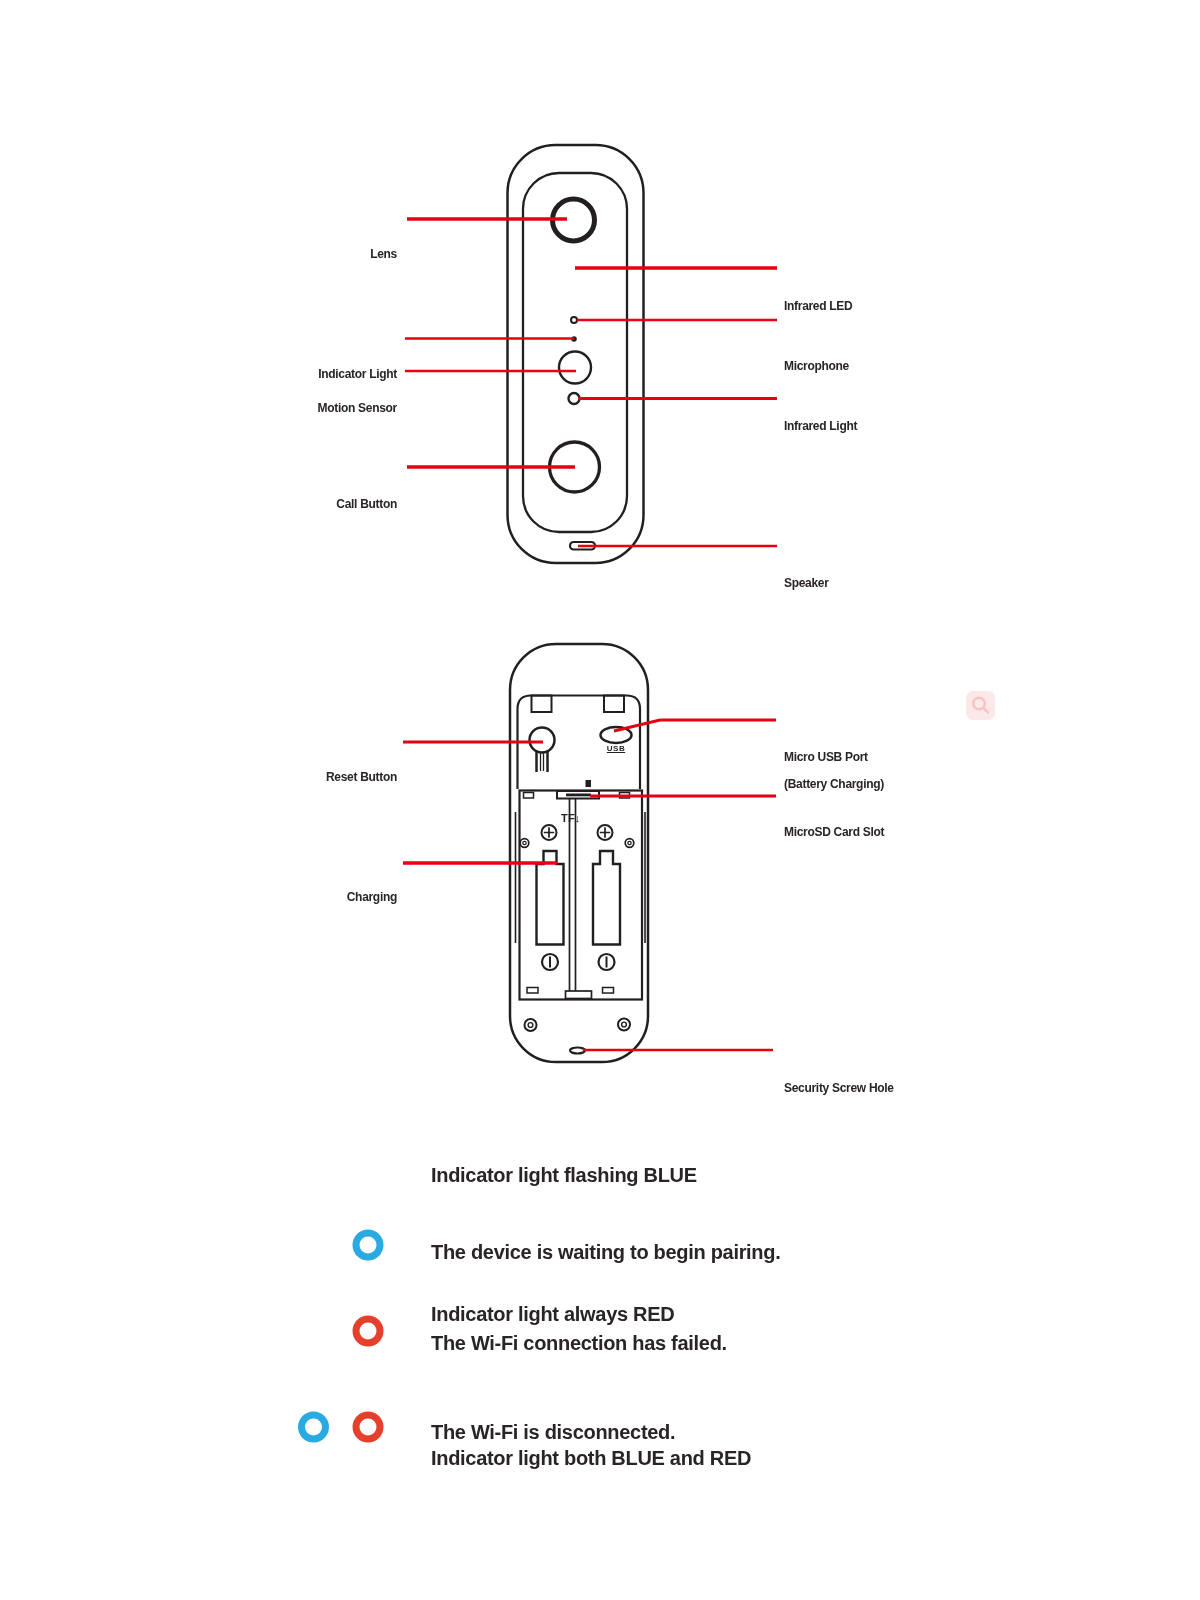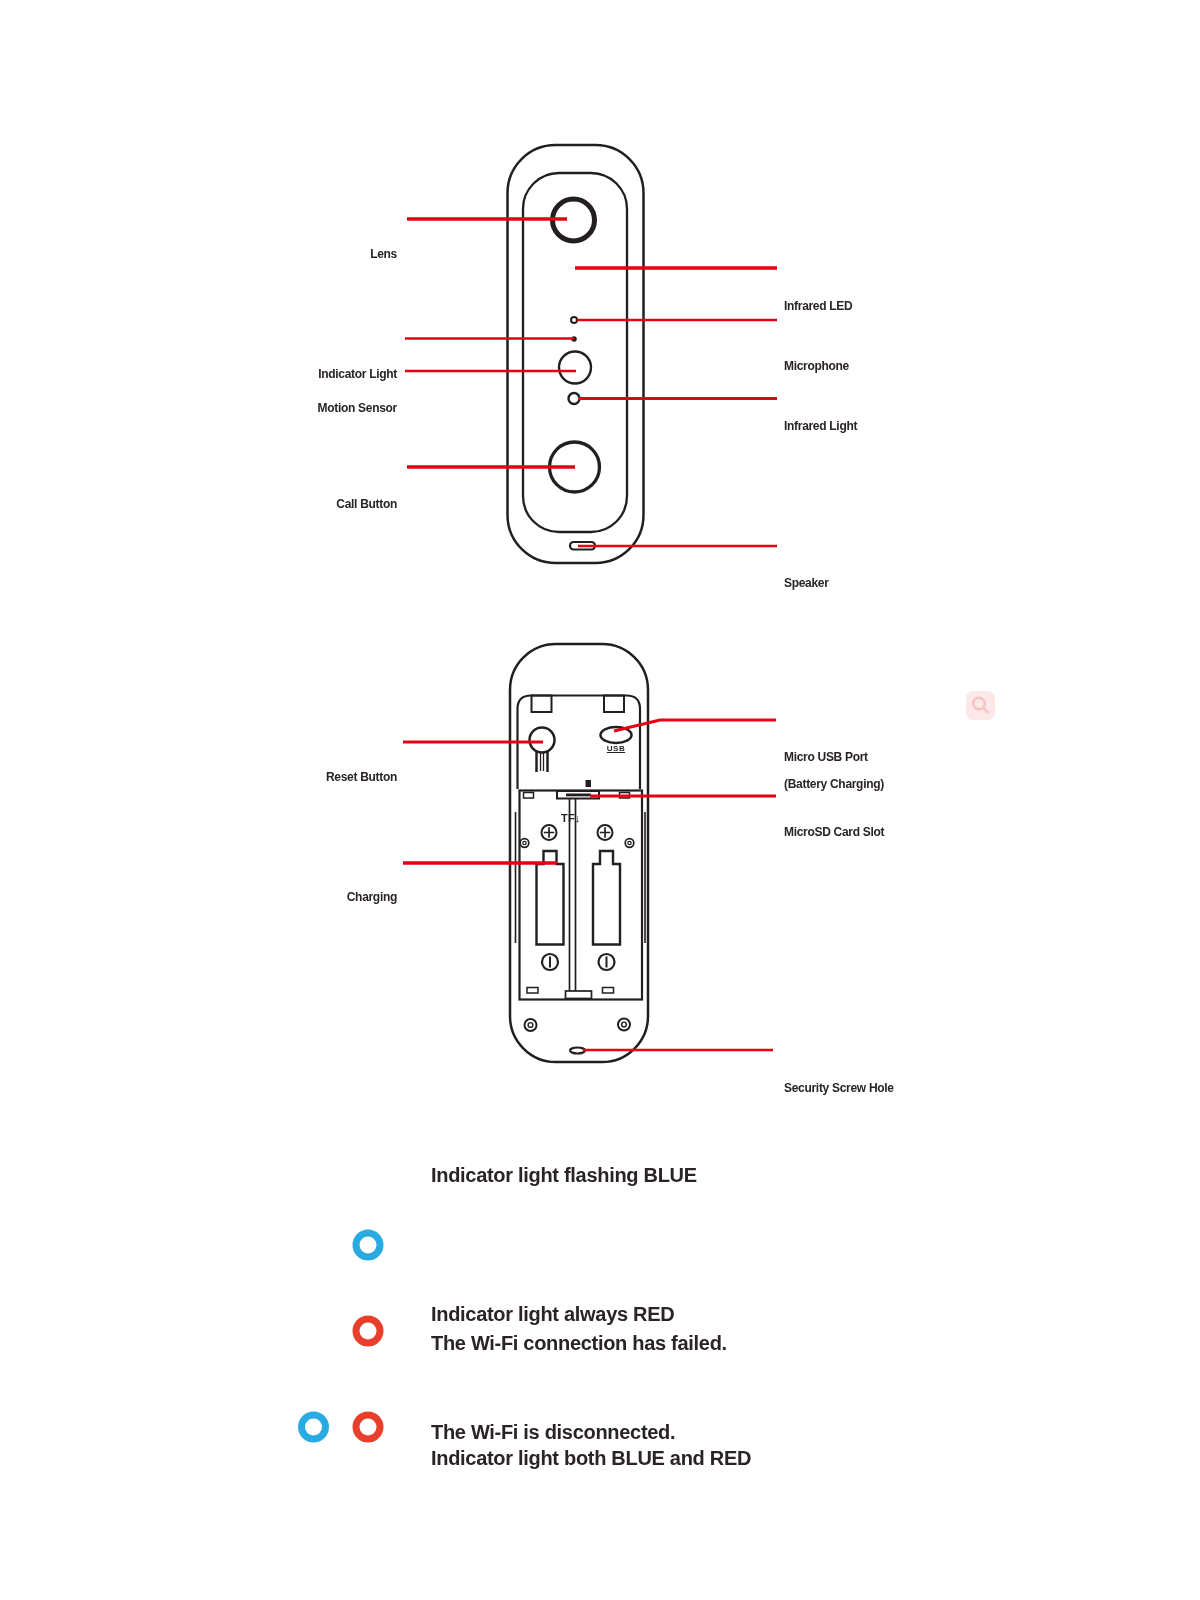--- a/index.html
+++ b/index.html
@@ -157,20 +157,21 @@
   <div class="mark mark-tf">TF↓</div>
 
   <div class="magnifier">
     <svg width="29" height="29" viewBox="0 0 29 29">
       <circle cx="13" cy="12.5" r="5.8" fill="none" stroke="var(--magnifier_glyph)" stroke-width="2.4"></circle>
       <path d="M17.5,17 L22,21.5" stroke="var(--magnifier_glyph)" stroke-width="2.4" stroke-linecap="round"></path>
     </svg>
   </div>
 
   <div class="legend-text" style="top:1164px">Indicator light flashing BLUE</div>
+  <div class="legend-text" style="top:1241px">The device is waiting to begin pairing.</div>
 
   <div class="legend-text" style="top:1303px">Indicator light always RED</div>
   <div class="legend-text" style="top:1332px">The Wi-Fi connection has failed.</div>
 
   <div class="legend-text" style="top:1447px">Indicator light both BLUE and RED</div>
   <div class="legend-text" style="top:1421px">The Wi-Fi is disconnected.</div>
 
 </div>
 
 </body></html>

